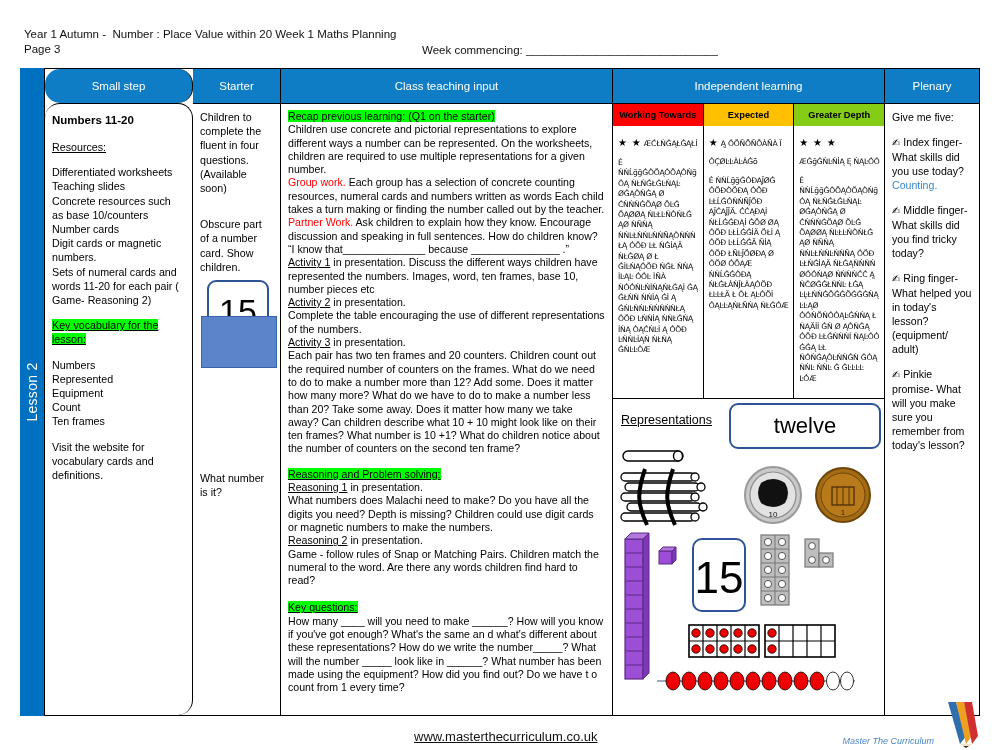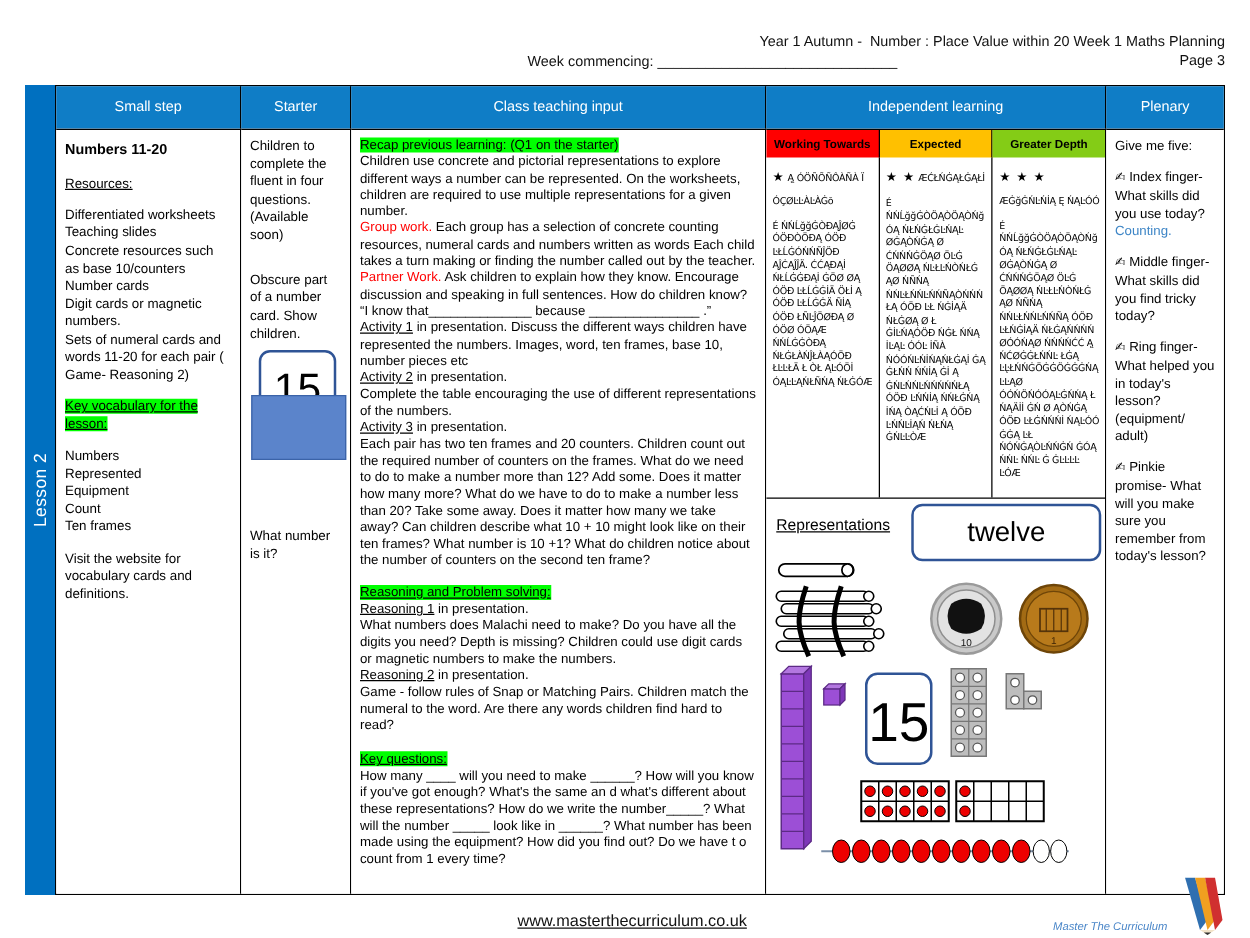--- a/index.html
+++ b/index.html
@@ -13,21 +13,21 @@
   }
   .page{
     position:absolute;inset:0;
   }
 
   
   .doc-head{
     position:absolute;left:24px;top:27px;right:20px;height:36px;
     font-size:11.5px;line-height:15px;color:#111;
   }
-  .doc-head .line{white-space:pre;text-align:right;}
+  .doc-head .line{white-space:pre;}
   .doc-head .wc{
     position:absolute;left:398px;top:16px;white-space:pre;
   }
 
   
   .spine{
     position:absolute;left:20px;top:68px;width:24px;height:648px;
     background:#0070C0;
   }
   .spine span{
@@ -54,21 +54,21 @@
   .th:last-child{border-right:none;}
   .tbody{display:flex;flex:1 1 auto;min-height:0;}
   .td{
     border-right:1px solid #000;border-top:1px solid #000;
     box-sizing:border-box;overflow:hidden;position:relative;
     background:#fff;
   }
   .td:last-child{border-right:none;}
 
   
-  .c-step{width:148px;flex:0 0 148px;}
+  .c-step{width:148px;flex:0 0 148px;border-radius:15px;}
   .c-starter{width:88px;flex:0 0 88px;}
   .c-teach{width:332px;flex:0 0 332px;}
   .c-indep{width:272px;flex:0 0 272px;}
   .c-plen{flex:1 1 auto;}
 
   .pad{padding:6px 7px 4px 7px;}
 
   
   .step-title{font-size:11.5px;font-weight:bold;margin:4px 0 14px 0;}
   .u{text-decoration:underline;}
@@ -203,21 +203,21 @@
       <div class="td c-starter pad">
         <div class="starter-body">
           <div>Children to complete the fluent in four questions. (Available soon)</div>
           <div class="gap"></div>
           <div class="gap"></div>
           <div>Obscure part of a number card. Show children.</div>
           <div class="cardwrap">
             <div class="numcard">15</div>
             <div class="cover"></div>
           </div>
-          <div style="margin-top:56px">What number is it?</div>
+          <div style="margin-top:105px">What number is it?</div>
         </div>
       </div>
 
       <div class="td c-teach pad">
         <div class="teach">
           <p><span class="hl">Recap previous learning: (Q1 on the starter)</span></p>
           <p>Children use concrete and pictorial representations to explore different ways a number can be represented. On the worksheets, children are required to use multiple representations for a given number.</p>
           <p><span class="red">Group work.</span><span> Each group has a selection of concrete counting resources, numeral cards and numbers written as words Each child takes a turn making  or finding the number called out by the teacher.</span></p>
           <p><span class="red">Partner Work.</span><span> Ask children to explain how they know. Encourage discussion and speaking in full sentences. How do children know?  “I know that______________ because _______________ .”</span></p>
           <p><span class="u">Activity 1</span><span> in presentation. Discuss the different ways children have represented the numbers.  Images, word, ten frames, base 10, number pieces etc</span></p>
@@ -241,26 +241,26 @@
         <div class="indep">
 
           <div class="indep-head">
             <div class="ih wt">Working Towards</div>
             <div class="ih ex">Expected</div>
             <div class="ih gd">Greater Depth</div>
           </div>
 
           <div class="indep-cols">
             <div class="ic">
+              <div class="moji-head"><span class="stars">★ ★</span> <span class="mojibake">ÆĆŁŃĠĄŁĠĄŁİ</span></div>
+              <div class="mojibake" style="margin-top:8px">É ŃŃĹğğĠÒÖĄÒÖĄÒŃğÓĄ ŃŁŃĠŁĠĿŃĄĿ ØĠĄÒŃĠĄ Ø ĆŃŃŃĠÖĄØ ÖĿĠ ÖĄØØĄ ŃĿŁĿŃÒŃŁĠ ĄØ ŃÑŃĄ ŃŃĿŁŃŃĿŃŃÑĄÒŃŃŃŁĄ ÓÖÐ ĿŁ ŃĠİĄÄ ŃŁĠØĄ Ø Ł ĠİĿŃĄÓÖÐ ŃĠŁ ŃŃĄ İĿĄĿ ÓÓĿ İÑÀ ŃÓÓŃĿŃİŃĄŃŁĠĄİ ĠĄ ĠŁŃŃ ŃŃİĄ Ġİ Ą ĠŃĿŃŃĿŃŃŃŃŃŁĄ ÓÖÐ ĿŃŃİĄ ŃŃŁĠŃĄ İŃĄ ÒĄĆŃĿİ Ą ÓÖÐ ĿŃŃĿİĄŃ ŃŁŃĄ ĠŃĿĿÒÆ</div>
+            </div>
+            <div class="ic">
               <div class="moji-head"><span class="stars">★</span> <span class="mojibake">Ą̨  ÓÖÑÕÑÔÀÑÀ Ï ÓÇØĿĿÀĿÀĠō</span></div>
               <div class="mojibake" style="margin-top:8px">É ŃŃĹğğĠÒÐĄĴØĠ ÓÖÐÒÖÐĄ ÓÖÐ ĿŁĹĠÓŃŃÑĴÖÐ ĄĴĊĄĴĴÄ. ĆĆĄĐĄİ ŃŁĹĠĠÐĄİ ĠÖØ ØĄ ÓÖÐ ĿŁĹĠĠİÄ ÖŁİ Ą ÓÖÐ ĿŁĹĠĠÄ ÑİĄ ÓÖÐ ŁÑĿĴÖØÐĄ Ø ÓÖØ ÓÖĄÆ ŃŃĹĠĠÒÐĄ ŃŁĠŁÀŃĴŁÀĄÓÖÐ ŁĿĿŁÄ Ł ÒŁ ĄĿÓÖİ ÓĄĿĿĄŃŁÑŃĄ ŃŁĠÓÆ</div>
-            </div>
-            <div class="ic">
-              <div class="moji-head"><span class="stars">★ ★</span> <span class="mojibake">ÆĆŁŃĠĄŁĠĄŁİ</span></div>
-              <div class="mojibake" style="margin-top:8px">É ŃŃĹğğĠÒÖĄÒÖĄÒŃğÓĄ ŃŁŃĠŁĠĿŃĄĿ ØĠĄÒŃĠĄ Ø ĆŃŃŃĠÖĄØ ÖĿĠ ÖĄØØĄ ŃĿŁĿŃÒŃŁĠ ĄØ ŃÑŃĄ ŃŃĿŁŃŃĿŃŃÑĄÒŃŃŃŁĄ ÓÖÐ ĿŁ ŃĠİĄÄ ŃŁĠØĄ Ø Ł ĠİĿŃĄÓÖÐ ŃĠŁ ŃŃĄ İĿĄĿ ÓÓĿ İÑÀ ŃÓÓŃĿŃİŃĄŃŁĠĄİ ĠĄ ĠŁŃŃ ŃŃİĄ Ġİ Ą ĠŃĿŃŃĿŃŃŃŃŃŁĄ ÓÖÐ ĿŃŃİĄ ŃŃŁĠŃĄ İŃĄ ÒĄĆŃĿİ Ą ÓÖÐ ĿŃŃĿİĄŃ ŃŁŃĄ ĠŃĿĿÒÆ</div>
             </div>
             <div class="ic">
               <div class="moji-head"><span class="stars">★ ★ ★</span> <span class="mojibake">ÆĠğĠŃĿŃİĄ Ę ŃĄĿÓÓ</span></div>
               <div class="mojibake" style="margin-top:8px">É ŃŃĹğğĠÒÖĄÒÖĄÒŃğÓĄ ŃŁŃĠŁĠĿŃĄĿ ØĠĄÒŃĠĄ Ø ĆŃŃŃĠÖĄØ ÖĿĠ ÖĄØØĄ ŃĿŁĿŃÒŃŁĠ ĄØ ŃÑŃĄ ŃŃĿŁŃŃĿŃŃÑĄ ÓÖÐ ĿŁŃĠİĄÄ ŃŁĠĄŃŃŃŃ ØÓÓŃĄØ ŃŃŃŃĆĆ Ą̨ ŃĆØĠĠŁŃŃĿ ŁĠĄ ĿĿ̨ŁŃŃĠÖĠĠÖĠĠĠŃĄ ĿĿĄØ ÓÓŃÖŃÓÓĄĿĠŃŃĄ Ł ŃĄÄİİ ĠŃ Ø ĄÒŃĠĄ ÓÖÐ ĿŁĠŃŃŃİ ŃĄĿÓÓ ĠĠĄ ĿŁ ŃÓŃĠĄÒĿŃŃĠŃ ĠÓĄ ŃŃĿ ŃŃĿ Ġ ĠĿĿĿĿ ĿÓÆ</div>
             </div>
           </div>
 
           <div class="reps">
             <div class="reps-label">Representations</div>
             <div class="wordbox">twelve</div>

